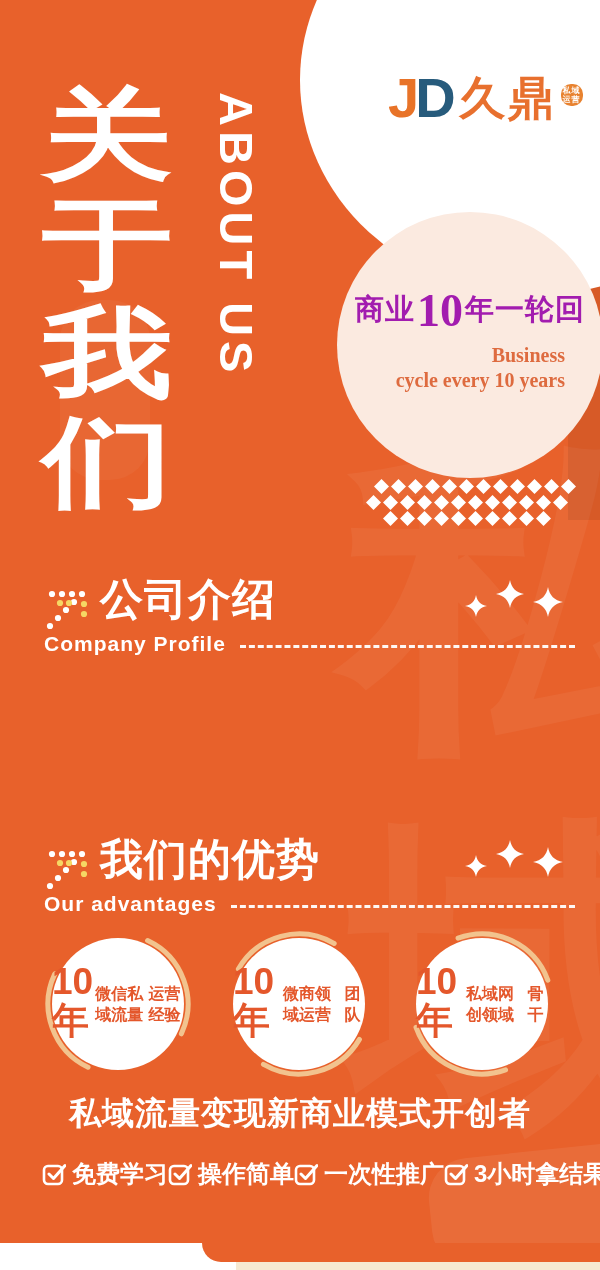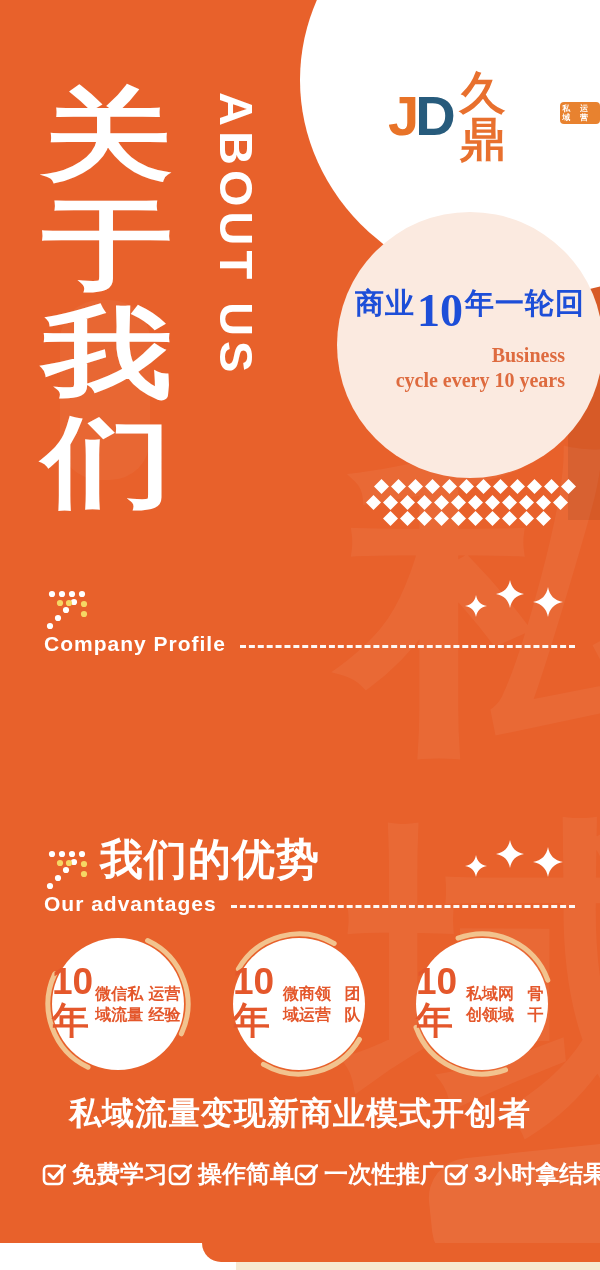--- a/index.html
+++ b/index.html
@@ -18,29 +18,29 @@
   .wm-dark   { position:absolute; left:568px; top:285px; width:40px; height:235px; background:rgba(0,0,0,0.07); }
 
   
   .blob { position:absolute; left:300px; top:-135px; width:470px; height:430px;
           background:#ffffff; border-radius:50%; }
   .logo { position:absolute; left:388px; top:70px; display:flex; align-items:center; z-index:5; }
   .logo-jd { font-size:56px; font-weight:900; letter-spacing:-4px; line-height:1; }
   .logo-j  { color:#E87328; }
   .logo-d  { color:#275B7C; }
   .logo-name { font-size:46px; font-weight:800; color:#E8702E; margin-left:8px; letter-spacing:2px; line-height:1; }
-  .logo-badge { margin-left:5px; margin-top:-6px; background:#E8822F; border-radius:4px;
-                padding:2px 2px; display:flex; flex-direction:row; align-items:center; }
+  .logo-badge { margin-left:5px; margin-top:-6px; background:#E8822F; border-radius:10px;
+                padding:2px 2px; display:flex; flex-direction:column; align-items:center; }
   .logo-badge span { color:#ffffff; font-size:8px; line-height:9px; font-weight:700; letter-spacing:1px; }
 
   
   .cycle { position:absolute; left:337px; top:212px; width:266px; height:266px;
            background:#FBEAE0; border-radius:50%; z-index:4;
            display:flex; flex-direction:column; align-items:center; justify-content:center; }
-  .cycle-cn { display:flex; align-items:flex-start; color:#1d4ed8;
+  .cycle-cn { display:flex; align-items:center; color:#a21caf;
               font-family:"Liberation Serif","DejaVu Serif",serif; font-weight:700; margin-top:-14px; }
   .cycle-cn .pre, .cycle-cn .suf { font-size:29px; letter-spacing:1px; }
   .cycle-cn .num { font-size:46px; margin:0 2px; }
   .cycle-en { margin-top:6px; text-align:right; align-self:flex-end; margin-right:38px;
               color:#DE6B3F; font-family:"Liberation Serif","DejaVu Serif",serif;
               font-size:20px; font-weight:700; line-height:25px; }
 
   
   .title-cn { position:absolute; left:42px; top:80px; z-index:3;
               width:1.03em; font-size:99px; line-height:109px; font-weight:900; color:#ffffff;
@@ -195,20 +195,21 @@
             <circle cx="18" cy="8" r="3.1"></circle>
             <circle cx="28" cy="8" r="3.1"></circle>
         </g>
         <g fill="#F6D764">
           <circle cx="40" cy="18" r="3.1"></circle>
             <circle cx="40" cy="28" r="3.1"></circle>
           <circle cx="16" cy="17" r="3.1"></circle>
             <circle cx="25" cy="17" r="3.1"></circle>
         </g>
       </svg>
+      <div class="sec-title">公司介绍</div>
       <div class="stars">
         <svg class="star-1" width="22" height="22" viewBox="0 0 24 24">
             <path fill="#ffffff" d="M12 0C13.2 6.8 17.2 10.8 24 12C17.2 13.2 13.2 17.2 12 24C10.8 17.2 6.8 13.2 0 12C6.8 10.8 10.8 6.8 12 0Z"></path>
           </svg>
         <svg class="star-2" width="28" height="28" viewBox="0 0 24 24">
             <path fill="#ffffff" d="M12 0C13.2 6.8 17.2 10.8 24 12C17.2 13.2 13.2 17.2 12 24C10.8 17.2 6.8 13.2 0 12C6.8 10.8 10.8 6.8 12 0Z"></path>
           </svg>
         <svg class="star-3" width="30" height="30" viewBox="0 0 24 24">
             <path fill="#ffffff" d="M12 0C13.2 6.8 17.2 10.8 24 12C17.2 13.2 13.2 17.2 12 24C10.8 17.2 6.8 13.2 0 12C6.8 10.8 10.8 6.8 12 0Z"></path>
           </svg>

